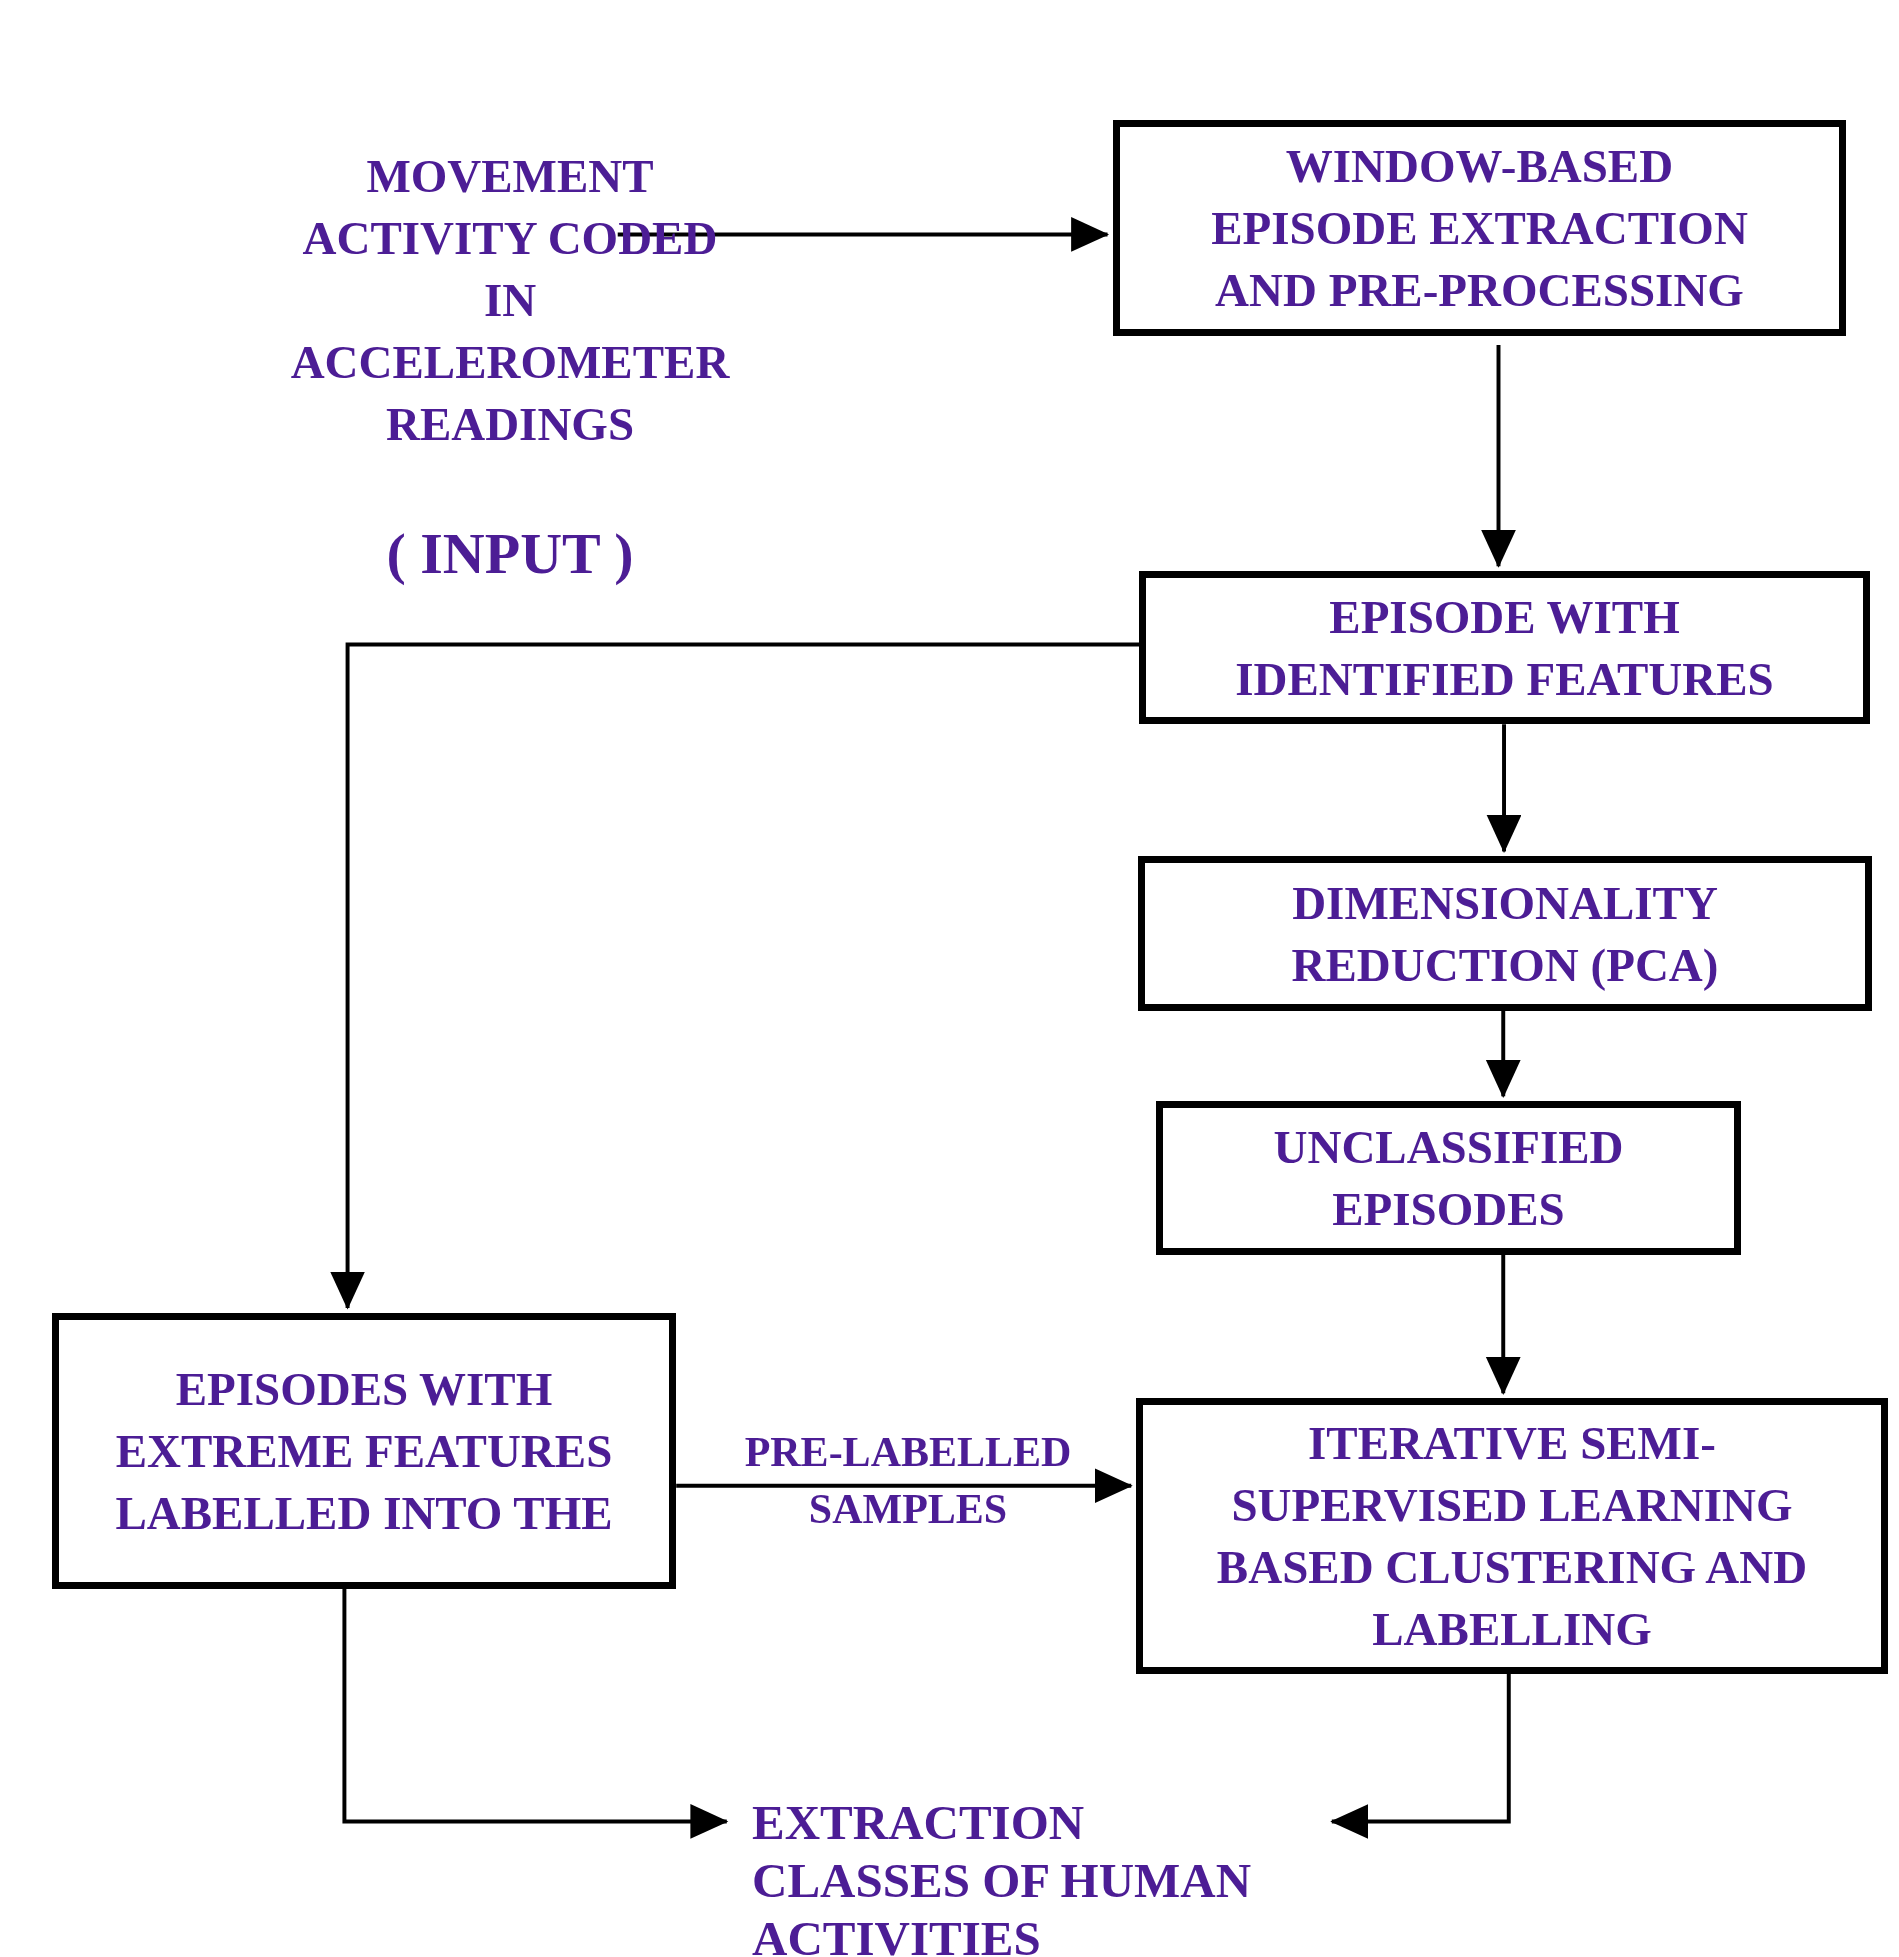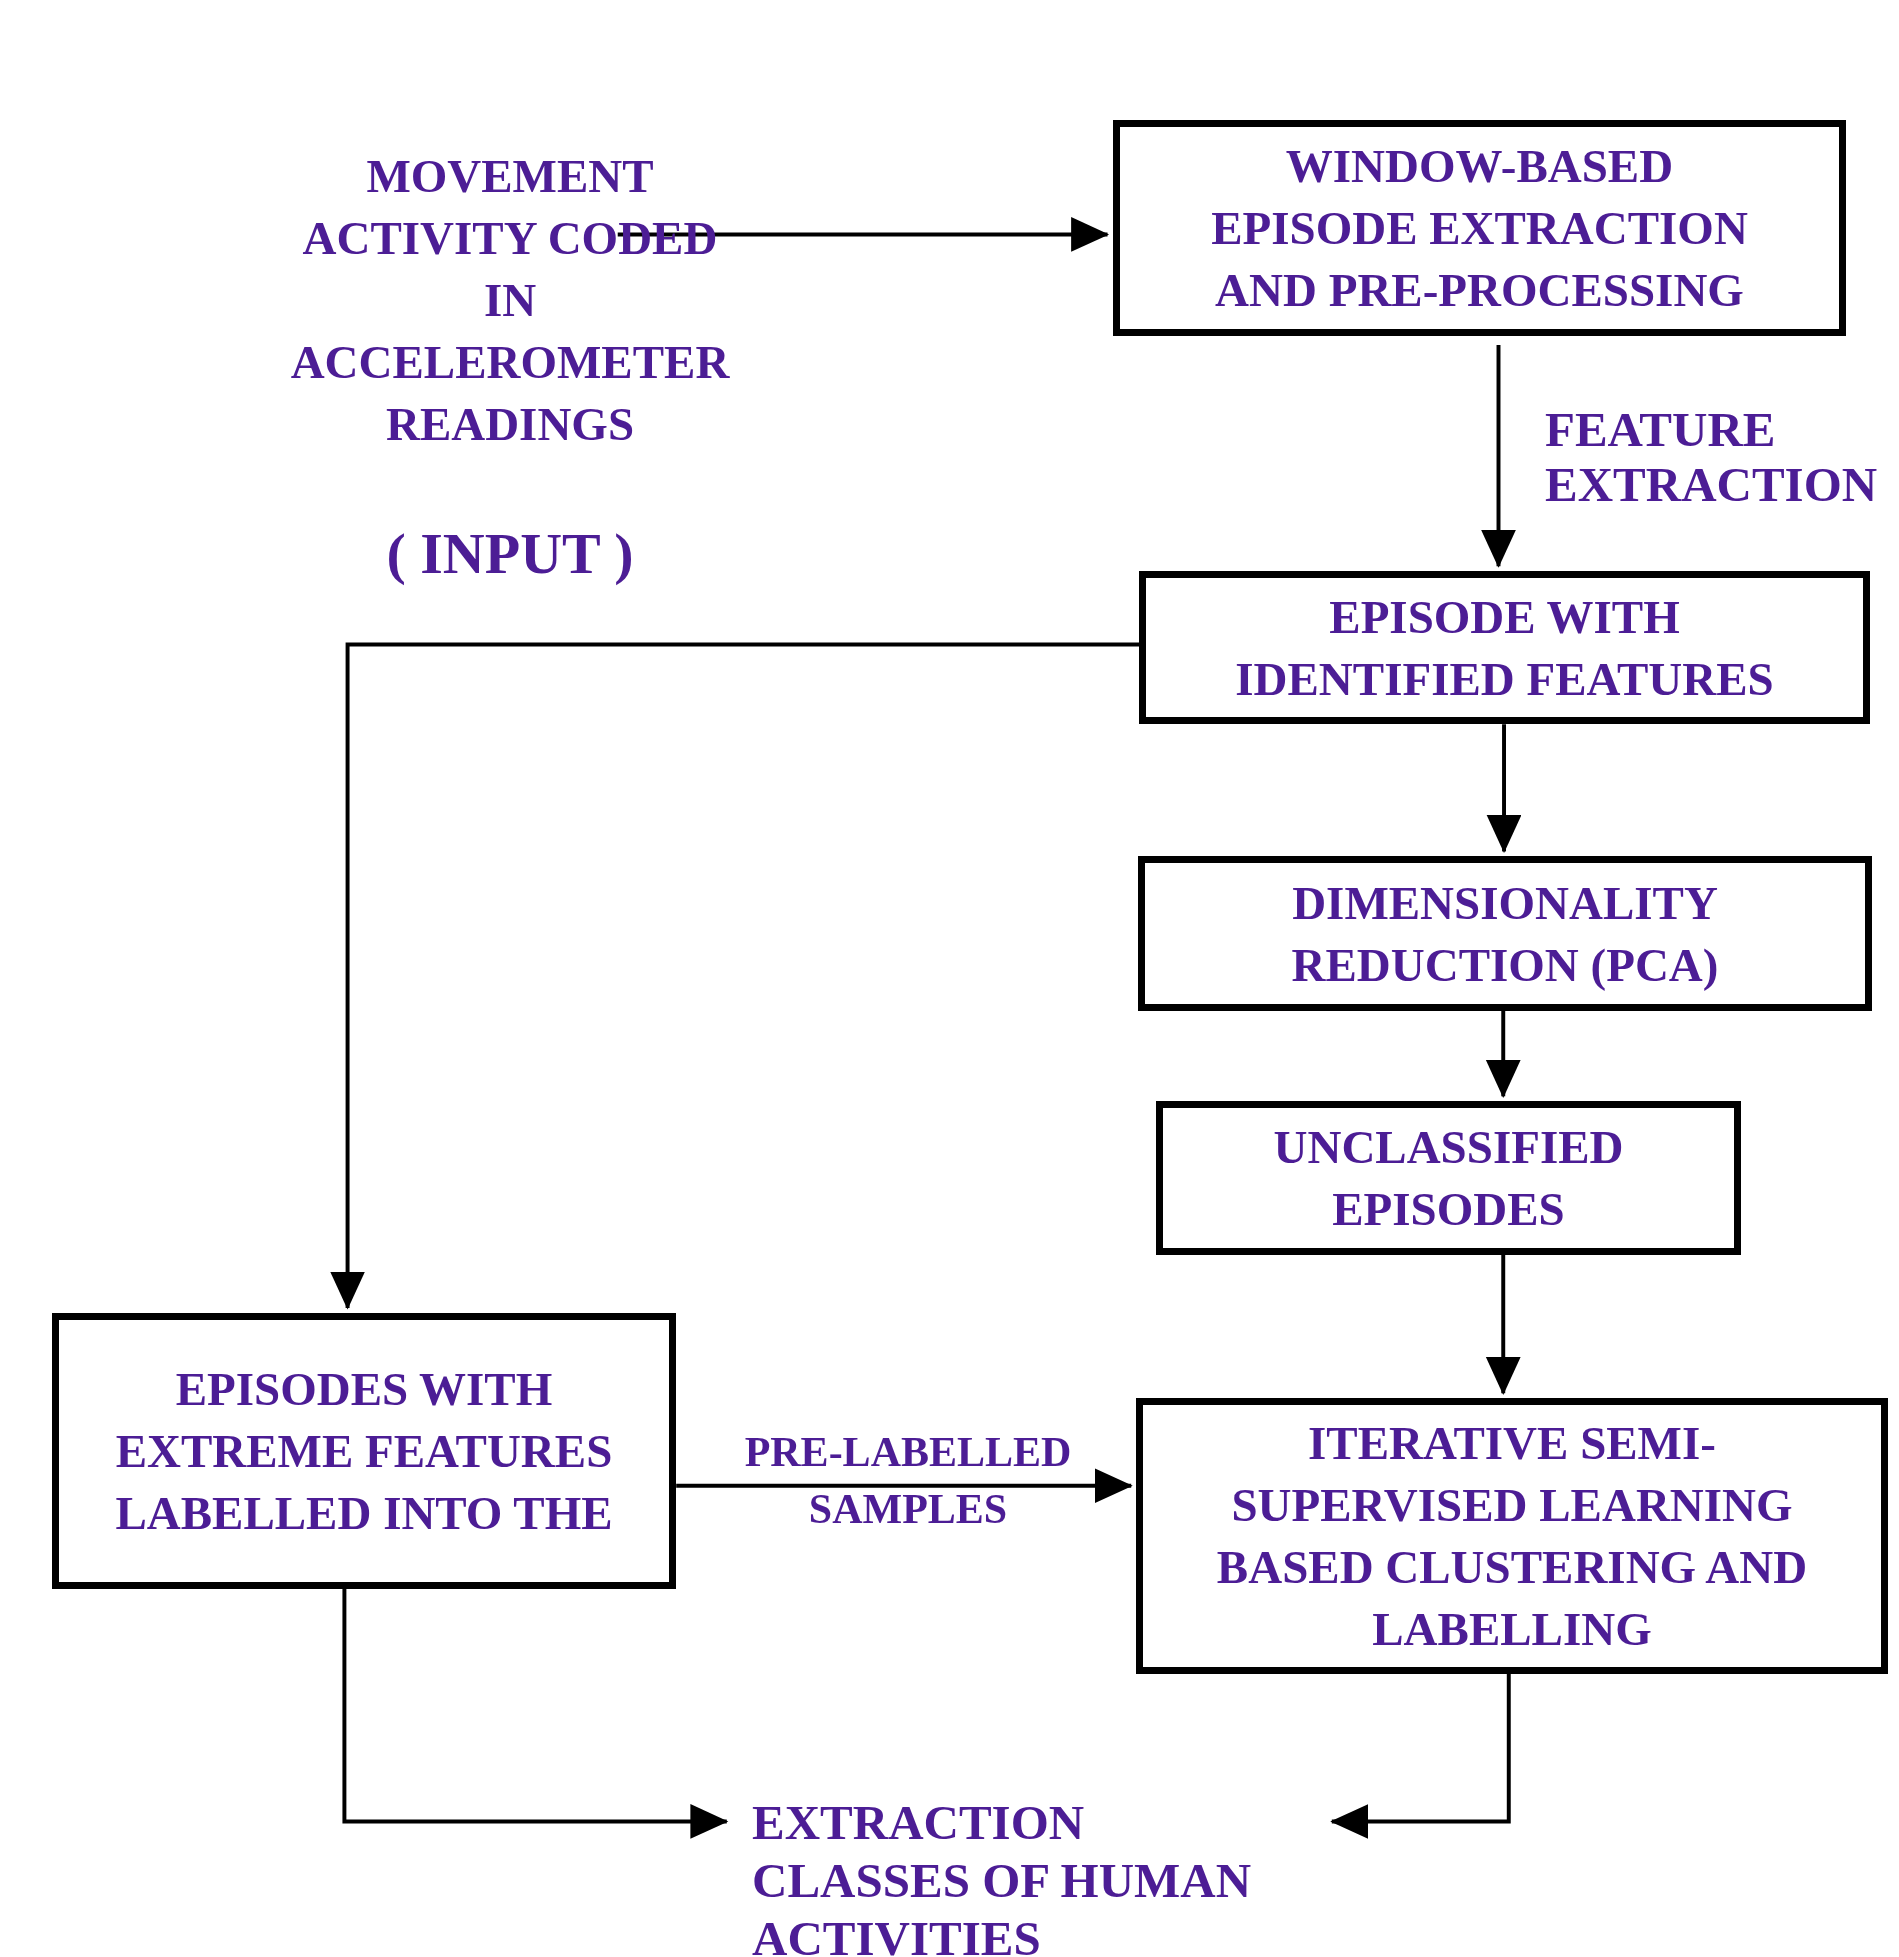--- a/index.html
+++ b/index.html
@@ -75,22 +75,20 @@
 </span>
     <span id="input-tag">( INPUT )</span>
   </div>
 
   <div class="box" id="box-window">
     <div>WINDOW-BASED
 EPISODE EXTRACTION
 AND PRE-PROCESSING</div>
   </div>
 
-  <div class="freetext" id="feature-label">FEATURE
-EXTRACTION</div>
 
   <div class="box" id="box-episode">
     <div>EPISODE WITH
 IDENTIFIED FEATURES</div>
   </div>
 
   <div class="box" id="box-pca">
     <div>DIMENSIONALITY
 REDUCTION (PCA)</div>
   </div>

